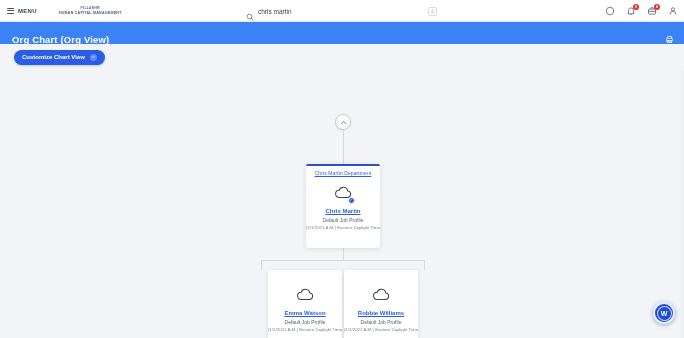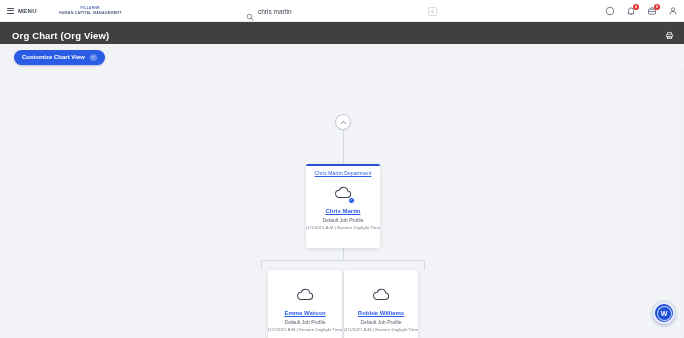--- a/index.html
+++ b/index.html
@@ -71,23 +71,23 @@
     position: absolute; top: -2px; right: -3px;
     min-width: 6px; height: 6px; padding: 0 1px;
     border-radius: 4px; background: #e03131; color: #fff;
     font-size: 4.2px; line-height: 6px; text-align: center;
     font-weight: 700;
   }
 
   
   .pagebar {
     height: 22px; width: 100%;
-    background: #404040;
-    display: flex; align-items: center; justify-content: space-between;
-    padding: 4px 9px 0 12px;
+    background: #3b82f6;
+    display: flex; align-items: flex-start; justify-content: space-between;
+    padding: 12px 9px 0 12px;
     color: #ffffff;
   }
   .page-title { font-size: 9.5px; font-weight: 700; letter-spacing: .15px; }
   .print-btn {
     width: 11px; height: 11px; display: flex; align-items: center; justify-content: center;
     cursor: pointer; opacity: .95;
   }
   .print-btn svg { width: 9px; height: 9px; }
 
   

